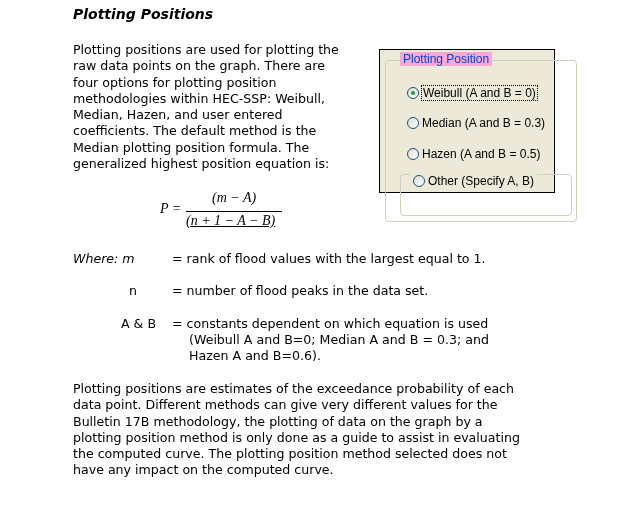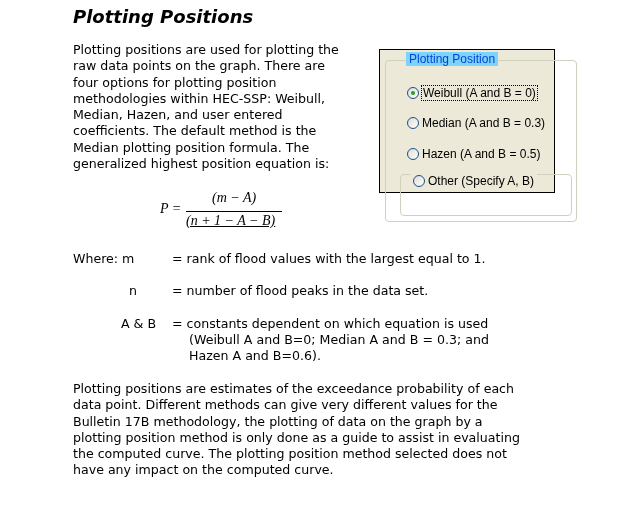--- a/index.html
+++ b/index.html
@@ -1,28 +1,28 @@
 <!DOCTYPE html>
 <html><head>
   <meta charset="utf-8">
   <style>
     html, body { margin: 0; padding: 0; background: #ffffff; }
     body { width: 618px; height: 505px; position: relative; overflow: hidden;
            font-family: "DejaVu Sans", sans-serif; color: #000; }
-    .title { position: absolute; left: 73px; top: 6px; font-size: 18px; font-weight: bold; font-style: italic; letter-spacing: 0; }
+    .title { position: absolute; left: 73px; top: 6px; font-size: 14px; font-weight: bold; font-style: italic; letter-spacing: 0; }
     .para1 { position: absolute; left: 73px; top: 42px; width: 300px; font-size: 12.6px; line-height: 16.3px; }
     .para1 div { white-space: nowrap; }
 
     
     .panel { position: absolute; left: 379px; top: 49px; width: 176px; height: 144px;
              background: #ece9d8; border: 1px solid #000; box-sizing: border-box;
              font-family: "Liberation Sans", sans-serif; }
     .groupbox { position: absolute; left: 5px; top: 10px; width: 190px; height: 160px;
                 border: 1px solid #d0d0bf; border-radius: 4px; }
-    .group-legend { position: absolute; left: 26px; top: 2px; padding: 0 3px; background: #7dd3fc;
+    .group-legend { position: absolute; left: 20px; top: 2px; padding: 0 3px; background: #f9a8d4;
                     color: #0046d5; font-size: 12px; }
     .radio-row { position: absolute; left: 27px; display: flex; align-items: center; font-size: 12px; color: #000; }
     .radio { width: 12px; height: 12px; border-radius: 50%; border: 1px solid #1c5180;
              background: linear-gradient(135deg, #dcdcd6, #ffffff); box-sizing: border-box;
              display: flex; align-items: center; justify-content: center; margin-right: 3px; }
     .radio .dot { width: 4px; height: 4px; border-radius: 50%; background: #21a121; }
     .focus-label { outline: 1px dotted #000; outline-offset: 0; padding: 0 1px; }
     .inner-group { position: absolute; left: 20px; top: 124px; width: 170px; height: 40px;
                    border: 1px solid #d0d0bf; border-radius: 4px; }
 
@@ -79,21 +79,21 @@
   </div>
 </div>
 
 <div class="eq">
   <span class="lhs">P =</span>
   <span class="num">(m − A)</span>
   <span class="bar"></span>
   <span class="den">(n + 1 − A − B)</span>
 </div>
 
-<div class="def" style="left:73px; top:251px;">Where: m</div>
+<div class="def" style="left:73px; top:251px;font-style:italic;">Where: m</div>
 <div class="def" style="left:172px; top:251px;">= rank of flood values with the largest equal to 1.</div>
 
 <div class="def" style="left:129px; top:283px;">n</div>
 <div class="def" style="left:172px; top:283px;">= number of flood peaks in the data set.</div>
 
 <div class="def" style="left:121px; top:316px;">A &amp; B</div>
 <div class="def" style="left:172px; top:316px;">= constants dependent on which equation is used</div>
 <div class="def" style="left:189px; top:332px;">(Weibull A and B=0; Median A and B = 0.3; and</div>
 <div class="def" style="left:189px; top:348px;">Hazen A and B=0.6).</div>
 

